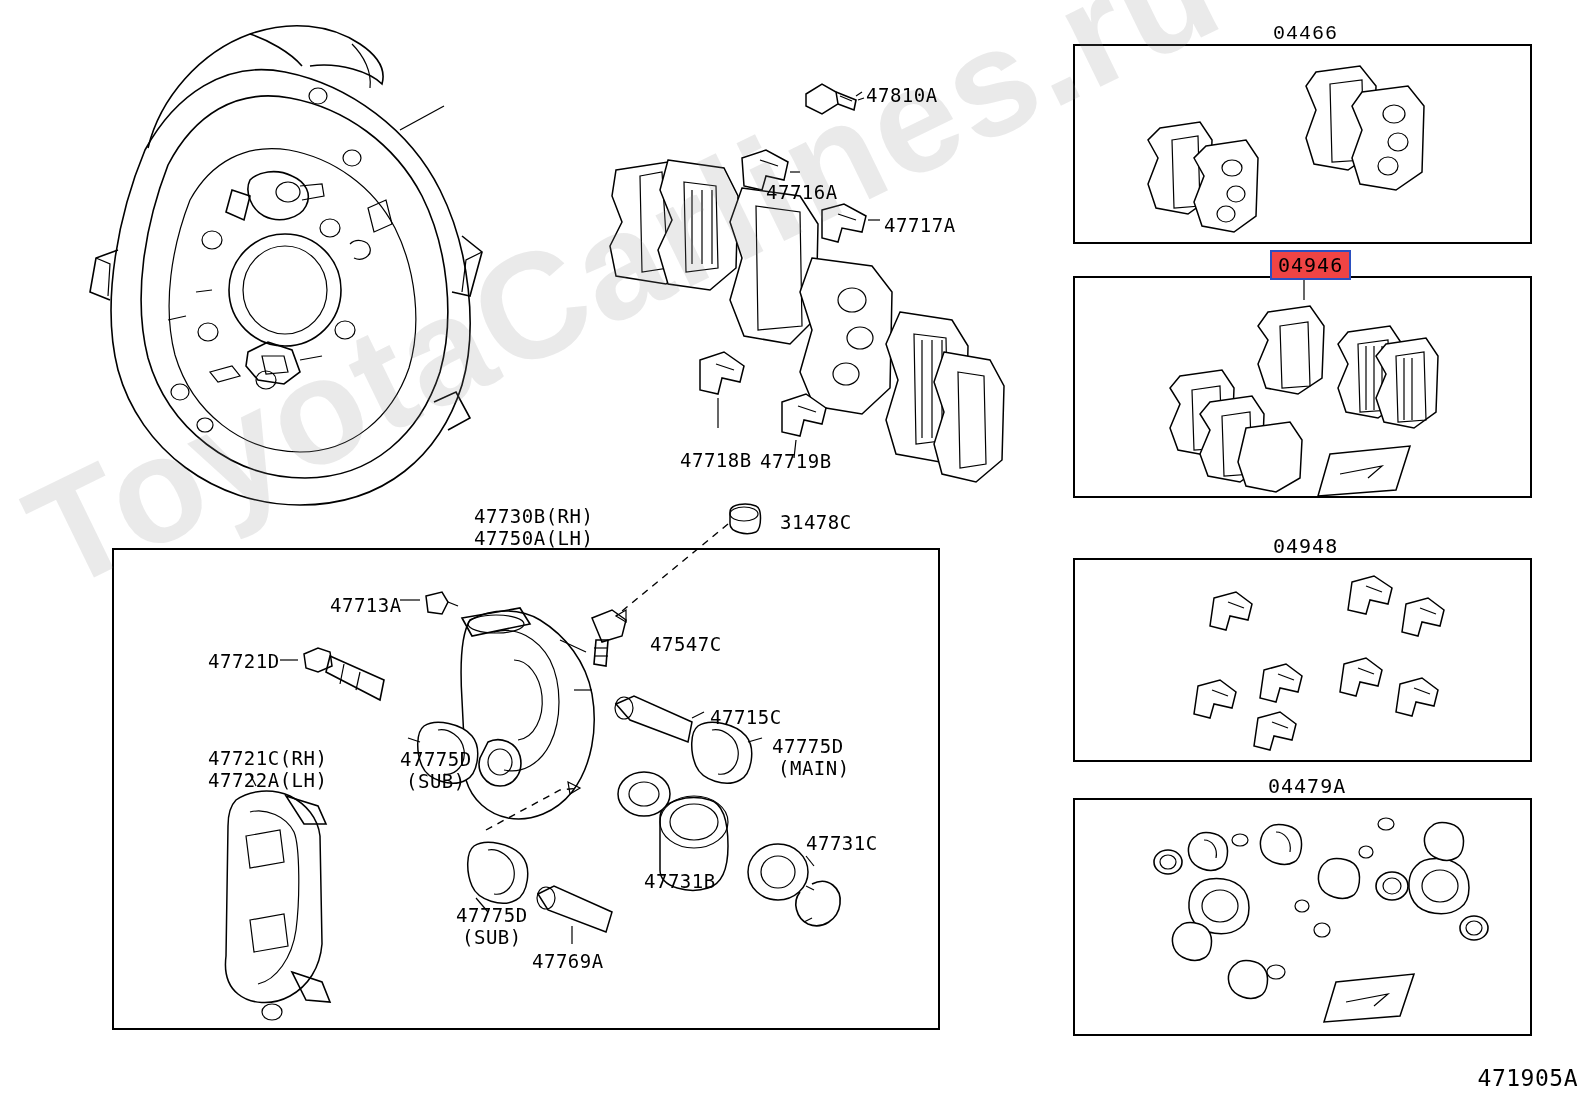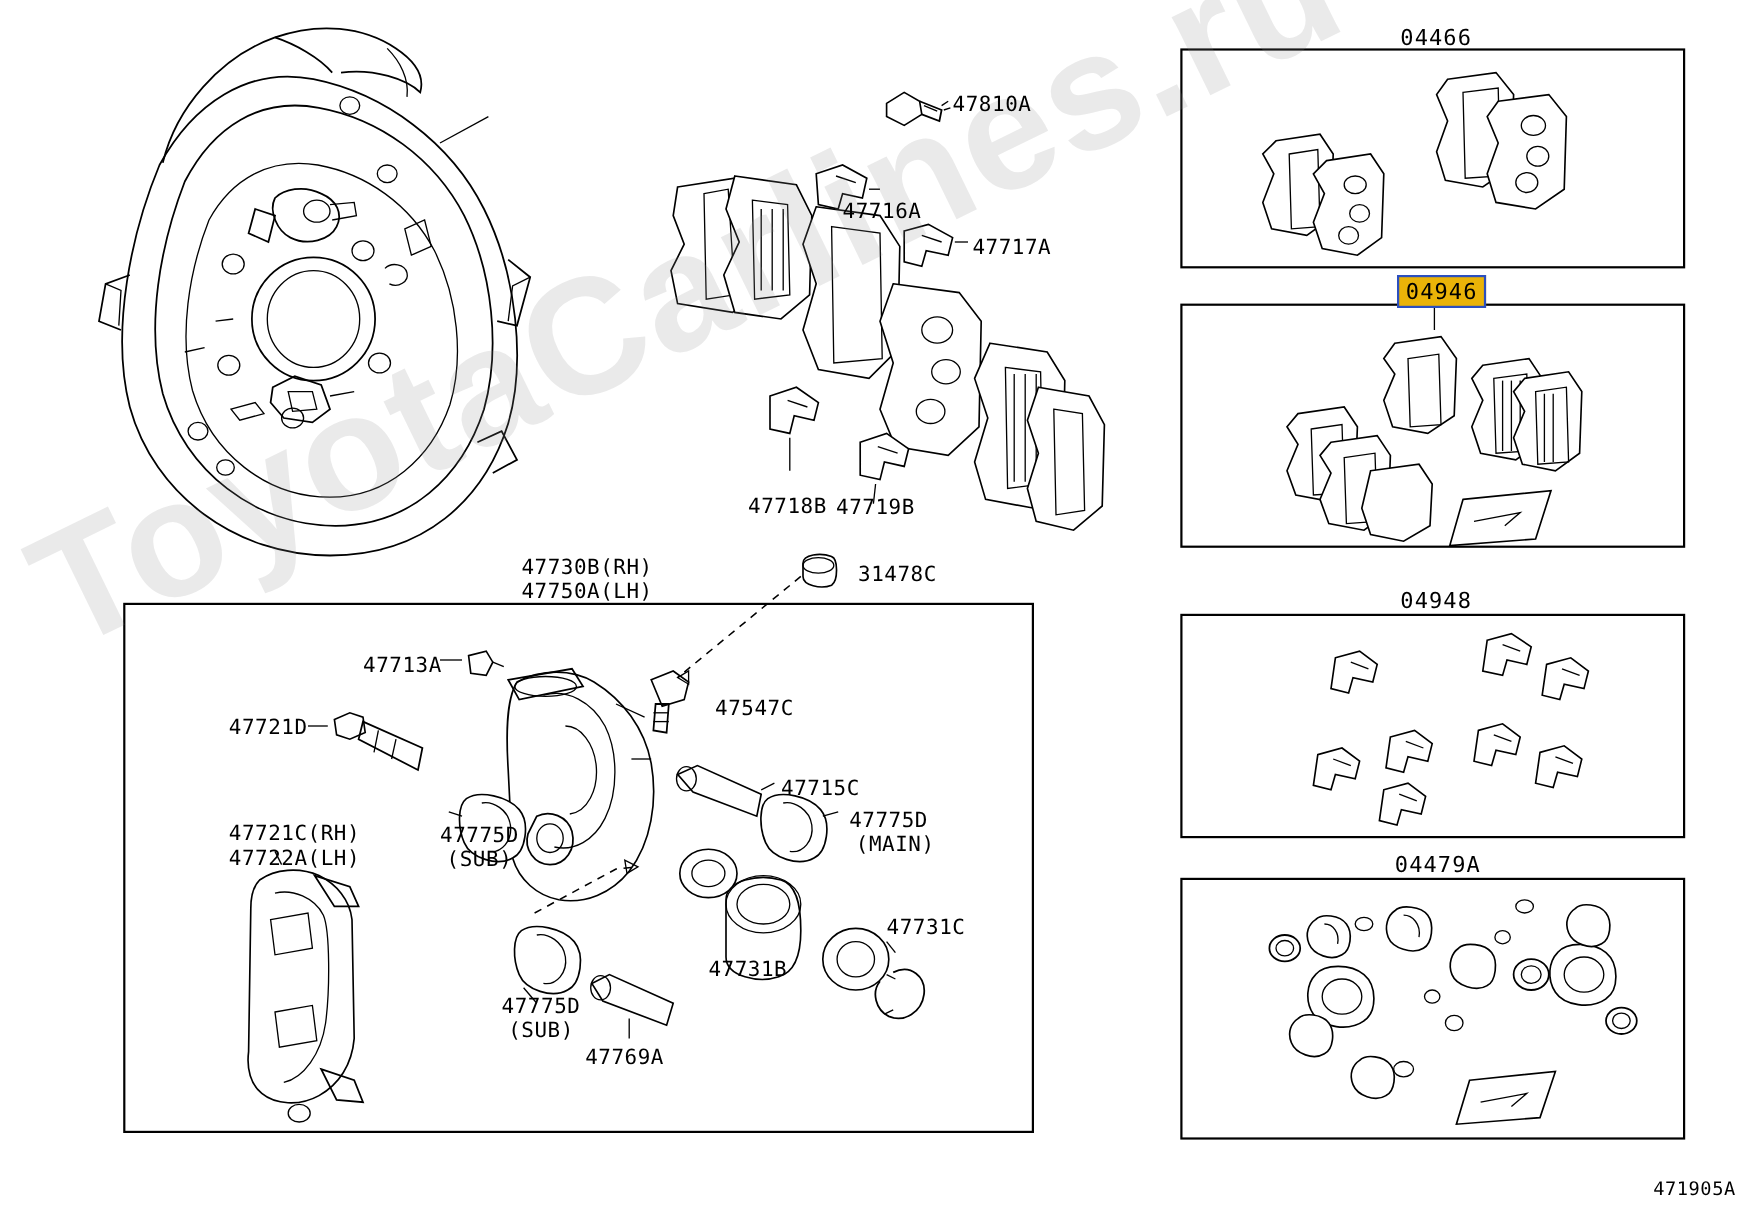--- a/index.html
+++ b/index.html
@@ -58,35 +58,35 @@
     position: absolute;
     font-family: "DejaVu Sans Mono", monospace;
     font-size: 20px;
     color: #000;
     letter-spacing: 1px;
     z-index: 8;
   }
   .hl {
     position: absolute;
     border: 2px solid #2b4fbf;
-    background: #eab308;
+    background: #ef4444;
     z-index: 9;
     box-sizing: border-box;
     padding: 1px 6px;
     font-family: "DejaVu Sans Mono", monospace;
     font-size: 20px;
     letter-spacing: 1px;
     color: #000;
   }
   .code {
     position: absolute;
     right: 14px;
     bottom: 8px;
     font-family: "DejaVu Sans Mono", monospace;
-    font-size: 17px;
+    font-size: 23px;
     color: #000;
     letter-spacing: 0.5px;
     z-index: 8;
   }
   svg.art { position: absolute; left: 0; top: 0; z-index: 3; pointer-events: none; }
   .ln { stroke: #000; stroke-width: 1.6; fill: none; }
   .ln-thin { stroke: #000; stroke-width: 1.2; fill: none; }
   .ln-d { stroke: #000; stroke-width: 1.4; fill: none; stroke-dasharray: 7 6; }
   .fillw { fill: #ffffff; stroke: #000; stroke-width: 1.5; }
 </style>
@@ -384,21 +384,21 @@
   <div class="lbl" style="left:400px; top:748px;">47775D</div>
   <div class="lbl" style="left:406px; top:770px;">(SUB)</div>
   <div class="lbl" style="left:806px; top:832px;">47731C</div>
   <div class="lbl" style="left:644px; top:870px;text-align:right;">47731B</div>
   <div class="lbl" style="left:456px; top:904px;">47775D</div>
   <div class="lbl" style="left:462px; top:926px;">(SUB)</div>
   <div class="lbl" style="left:532px; top:950px;">47769A</div>
 
   <div class="box" style="left:112px; top:548px; width:828px; height:482px;"></div>
 
-  <div class="panel-title" style="left:1273px; top:22px;">04466</div>
+  <div class="panel-title" style="left:1273px; top:22px;font-family:Liberation Mono, monospace;">04466</div>
   <div class="box" style="left:1073px; top:44px; width:459px; height:200px;"></div>
 
   <div class="hl" style="left:1270px; top:250px;">04946</div>
   <div class="box" style="left:1073px; top:276px; width:459px; height:222px;"></div>
 
   <div class="panel-title" style="left:1273px; top:534px;">04948</div>
   <div class="box" style="left:1073px; top:558px; width:459px; height:204px;"></div>
 
   <div class="panel-title" style="left:1268px; top:774px;">04479A</div>
   <div class="box" style="left:1073px; top:798px; width:459px; height:238px;"></div>

